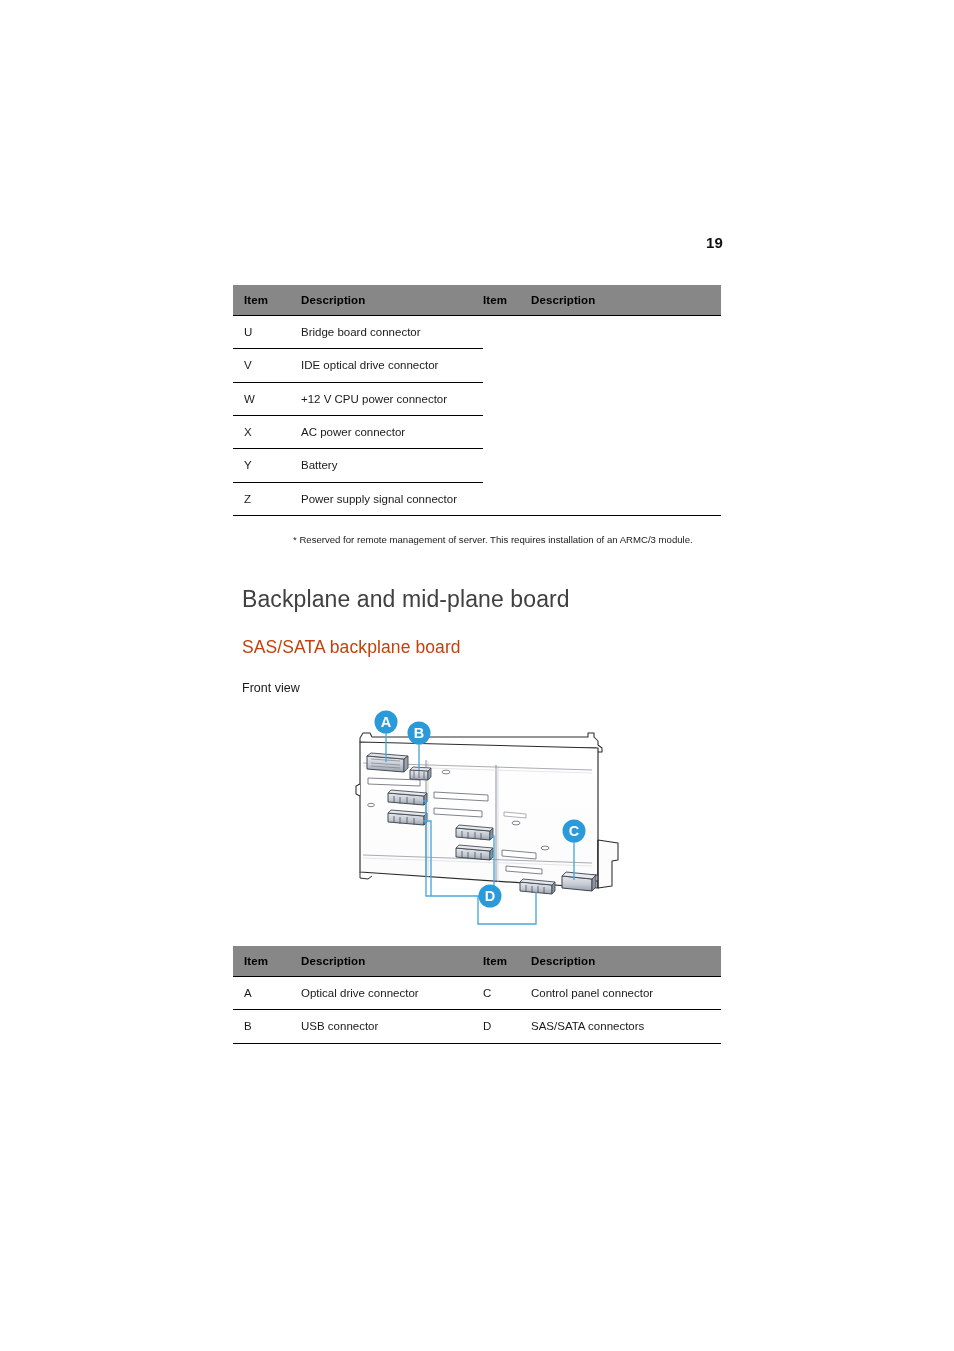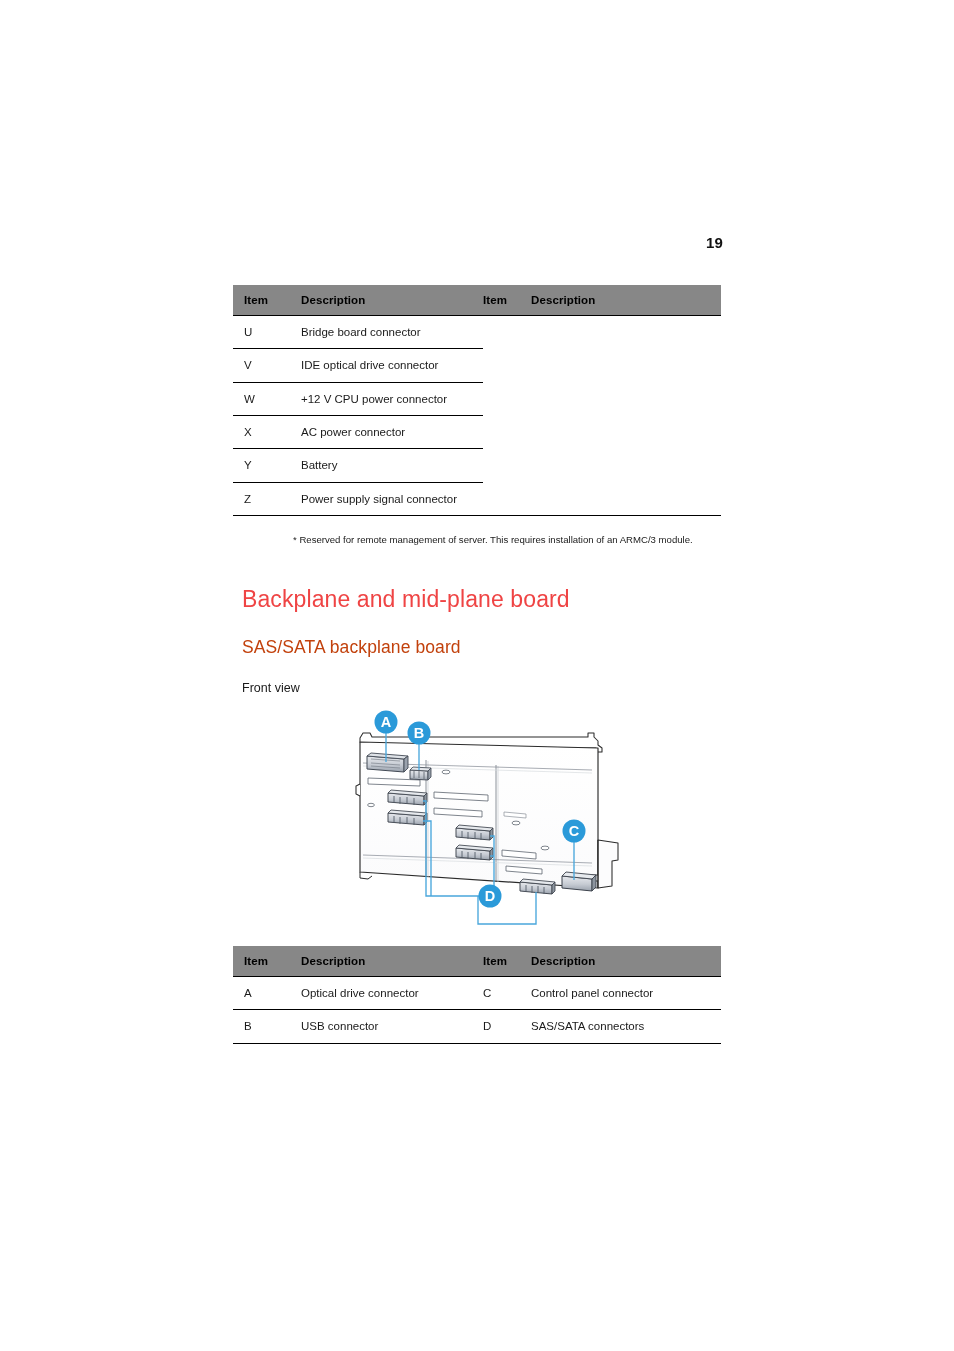--- a/index.html
+++ b/index.html
@@ -97,21 +97,21 @@
     margin-left: 48px;
   }
 
   
   .h1-title {
     position: absolute;
     left: 242px;
     top: 586px;
     font-size: 23px;
     font-weight: normal;
-    color: #ef4444;
+    color: #404040;
     letter-spacing: 0.1px;
   }
   .h2-title {
     position: absolute;
     left: 242px;
     top: 637px;
     font-size: 17.5px;
     font-weight: normal;
     color: #c2410c;
     letter-spacing: 0.1px;

